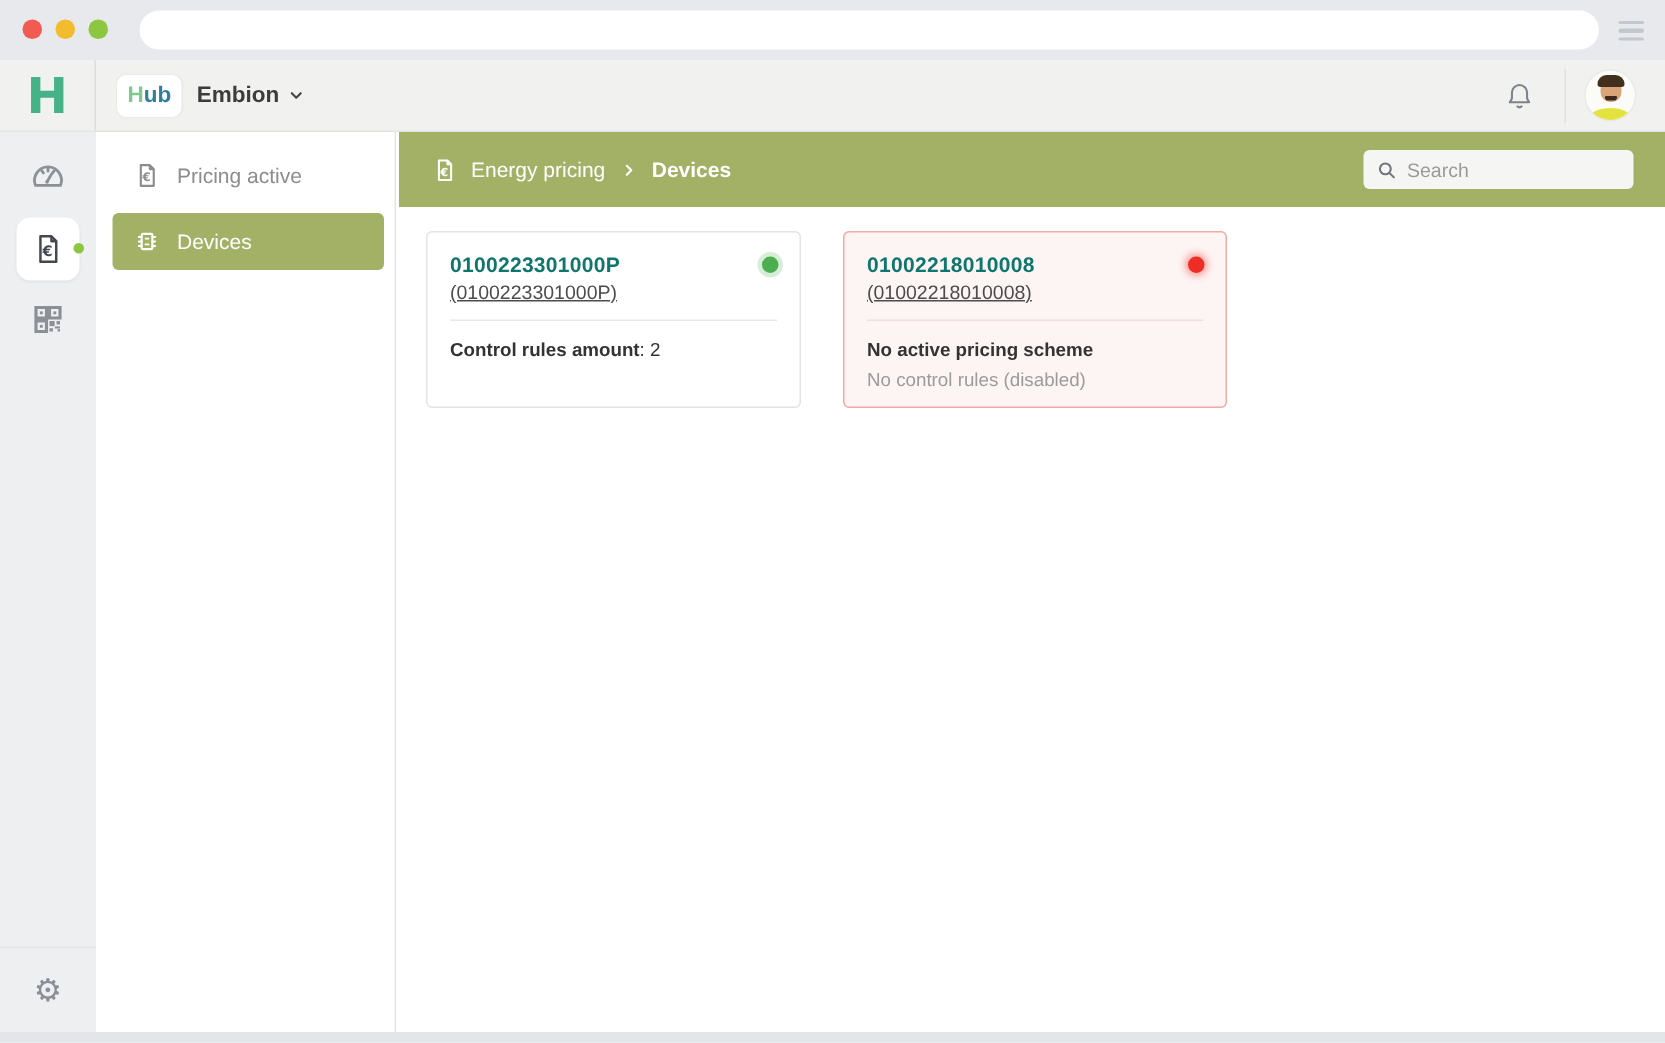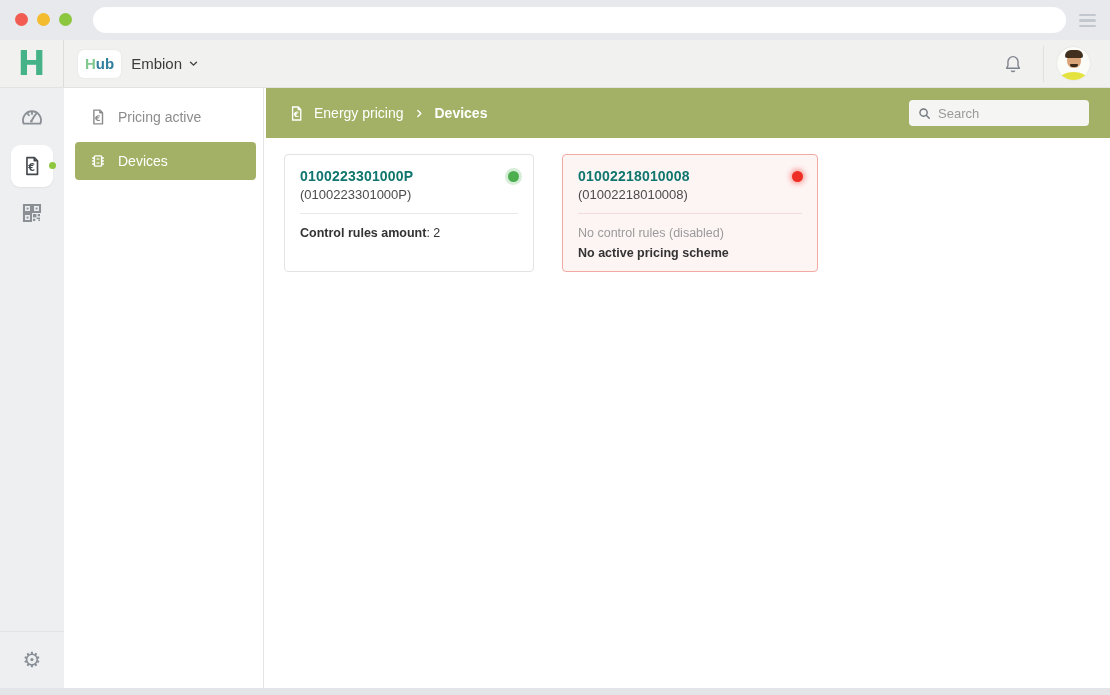--- a/index.html
+++ b/index.html
@@ -24,21 +24,21 @@
     background:#f1f1f0; border-bottom:1px solid #e3e3e1; }
   #logo-cell { position:absolute; left:0; top:0; width:64px; height:47px;
     border-right:1px solid #dddddd; display:flex; align-items:center; justify-content:center; }
   #logo-letter { font-size:33px; font-weight:bold; color:#45b287; line-height:1;
     font-family:"DejaVu Sans", sans-serif; }
   #header-left { position:absolute; left:78px; top:0; height:47px; display:flex; align-items:center; gap:10px; }
   #hub-badge { background:#fff; border-radius:6px; height:28px; padding:0 7px;
     display:flex; align-items:center; font-weight:bold; font-size:15px; box-shadow:0 0 2px rgba(0,0,0,.08); }
   .hub-first { color:#7fc98f; } .hub-rest { color:#2f7f9d; }
   #org-switcher { display:flex; align-items:center; gap:5px; cursor:pointer; }
-  #org-name { font-weight:normal; font-size:15px; color:#3c3c3c; }
+  #org-name { font-weight:bold; font-size:15px; color:#3c3c3c; }
   .chev-svg { display:block; }
   #bell-btn { position:absolute; right:83px; top:10px; width:28px; height:28px; color:#7d838b;
     display:flex; align-items:center; justify-content:center; cursor:pointer; }
   #header-divider { position:absolute; right:66px; top:6px; width:1px; height:36px; background:#e0e0de; }
   #avatar { position:absolute; right:20px; top:7px; width:33px; height:33px; border-radius:50%;
     background:#fbfbf8; overflow:hidden; cursor:pointer; box-shadow:0 0 2px rgba(0,0,0,.1); }
   .av-face  { position:absolute; left:9.5px; top:6px; width:14px; height:15px; background:#d9a477; border-radius:46%; }
   .av-hair  { position:absolute; left:7.5px; top:3px; width:18px; height:8px; background:#42301f; border-radius:9px 9px 3px 3px; }
   .av-stache{ position:absolute; left:12.5px; top:16.5px; width:8px; height:3px; background:#3c2a1a; border-radius:1px 1px 3px 3px; }
   .av-shirt { position:absolute; left:3px; bottom:-5px; width:27px; height:13px; background:#e4e23e; border-radius:50% 50% 0 0; }
@@ -77,21 +77,21 @@
   #search-input { border:none; outline:none; background:transparent; width:100%;
     font-size:13px; color:#701a75; font-family:inherit; }
   #search-input::placeholder { color:#9a9a9a; }
 
   
   #cards { position:absolute; left:20px; top:66px; display:flex; gap:28px; }
   .card { width:250px; height:118px; border:1px solid #e3e3e3; border-radius:4px;
     background:#fff; padding:13px 15px; position:relative; cursor:pointer; }
   .card.alert { width:256px; background:#fdf4f4; border-color:#f1a9a3; }
   .card-title { font-size:14px; font-weight:bold; color:#0f766e; letter-spacing:.2px; }
-  .card-sub { font-size:13px; color:#4c4c4c; margin-top:3px; }
+  .card-sub { font-size:13px; color:#4c4c4c; margin-top:3px;text-decoration:underline; }
   .card-div { border-top:1px solid #e8e8e8; margin:11px 0 9px; }
   .alert .card-div { border-color:#f2dcdc; }
   .card-row { font-size:12.5px; color:#333; line-height:20px; }
   .card-row b { font-weight:bold; }
   .muted { color:#9b9b9b; }
   .dot { position:absolute; right:14px; top:16px; width:11px; height:11px; border-radius:50%; }
   .dot.online  { box-shadow:0 0 0 3px rgba(93,183,94,.25); }
   .dot.offline { box-shadow:0 0 5px 2px rgba(240,58,46,.45); }
   .swatch { display:inline-block; width:11px; height:11px; vertical-align:-1px; margin:0 4px 0 3px; }
 
@@ -229,21 +229,21 @@
         <div class="card-sub">(0100223301000P)</div>
         <div class="card-div"></div>
         <div class="card-row"><b>Control rules amount</b><span>: </span><span>2</span></div>
       </div>
 
       <div class="card alert">
         <span class="dot offline" style="background: rgb(238, 46, 36);"></span>
         <div class="card-title">01002218010008</div>
         <div class="card-sub">(01002218010008)</div>
         <div class="card-div"></div>
+        <div class="card-row"><b>No active pricing scheme</b></div>
         <div class="card-row muted">No control rules (disabled)</div>
-        <div class="card-row"><b>No active pricing scheme</b></div>
       </div>
 
     </div>
   </div>
 
   <div id="bottom-strip"></div>
 </div>
 
 </body></html>

